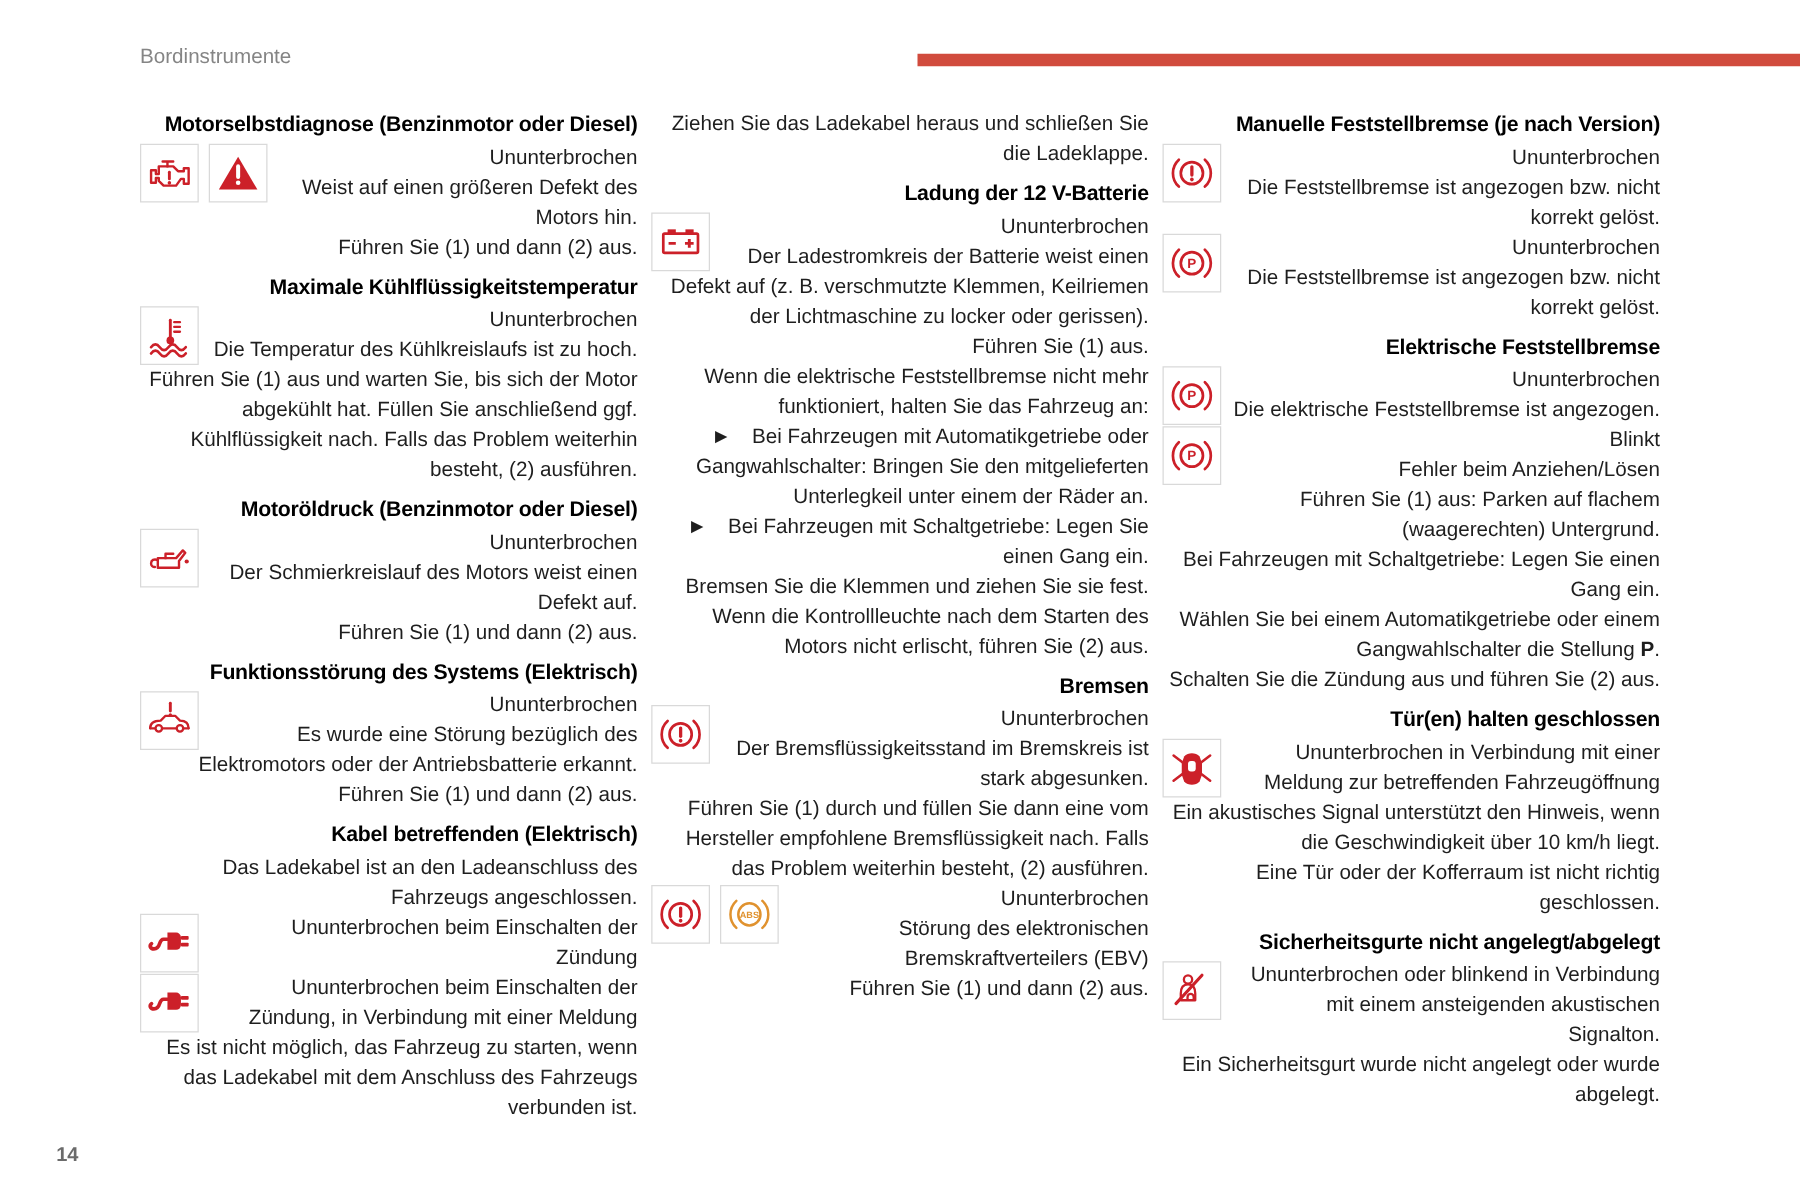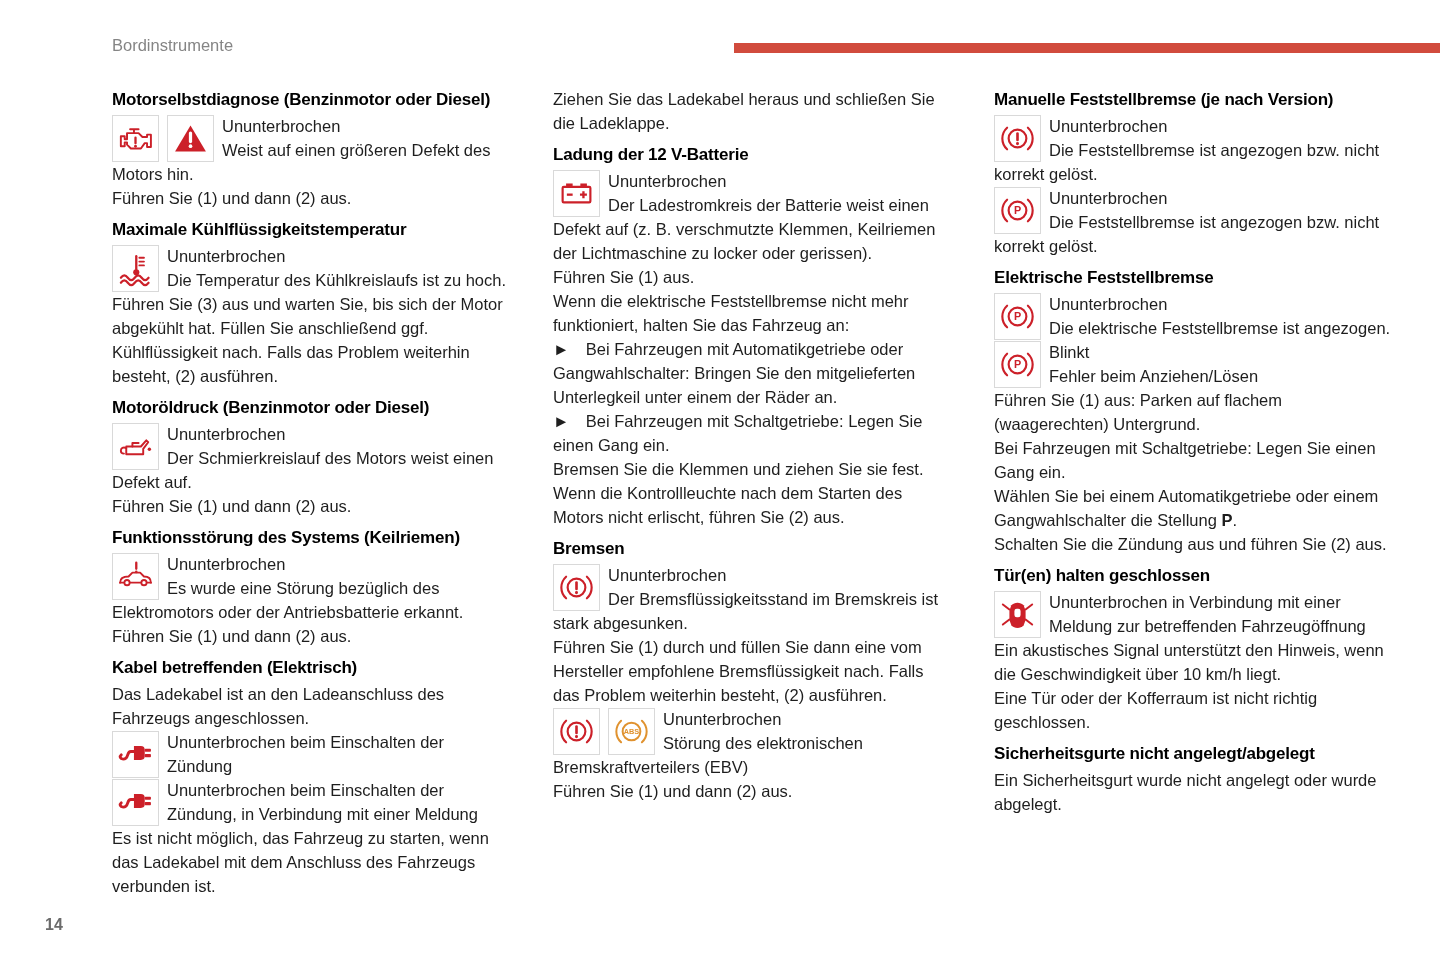--- a/index.html
+++ b/index.html
@@ -1,25 +1,25 @@
 <!DOCTYPE html>
 <html style="--bar: #d14b3d; --ired: #cc2029; --iorange: #e0922f; --gray: #858585; --pgray: #6b6b6b;"><head>
 <meta charset="utf-8">
 <style>
   * { box-sizing: border-box; }
   html,body { margin:0; padding:0; background:#ffffff; }
   body { width:1445px; height:963px; font-family:"Liberation Sans", sans-serif; }
-  #page { position:relative; width:1445px; height:963px; background:#fff; overflow:hidden; }
+  #page { position:relative; width:1445px; height:963px; background:#fff; overflow:hidden;text-align:right; }
 
   .runhead { position:absolute; left:112px; top:36px; font-size:16.5px; color:var(--gray,#858585); }
   .redbar  { position:absolute; left:734px; top:43px; width:706px; height:10px; background:var(--bar,#d14b3d); }
   .pagenum { position:absolute; left:45px; top:916px; font-size:16px; font-weight:bold; color:var(--pgray,#6b6b6b); }
 
   .cols { position:absolute; left:112px; top:87px; width:1248px;
-          display:grid; grid-template-columns:398px 398px 398px; column-gap:43px; align-items:start; }
+          display:grid; grid-template-columns:398px 398px 398px; column-gap:11px; align-items:start; }
   .col  { min-width:0; }
   .col > :first-child { margin-top:0; }
 
   h2.sec { font-size:17px; line-height:25px; font-weight:bold; color:#000;
            margin:7px 0 2px 0; clear:both; letter-spacing:-0.2px; }
   p.body { font-size:16.5px; line-height:24px; color:#1e1e1e; margin:0; }
   .cl, .entry { clear:left; }
 
   .iconbox { float:left; width:47px; height:47px; border:1px solid #d9d9d9; background:#fff;
              margin:1px 8px 0 0; display:flex; align-items:center; justify-content:center;
@@ -68,37 +68,37 @@
             <svg viewBox="0 0 48 48" width="37" height="37" fill="none" stroke="currentColor" stroke-width="2.4" stroke-linecap="round">
               <path d="M25 8v17" stroke-width="3"></path>
               <circle cx="25" cy="29" r="4" fill="currentColor" stroke="none"></circle>
               <path d="M29 10h6M29 15h6M29 20h6"></path>
               <path d="M5 36c3-4 6-4 9 0s6 4 9 0 6-4 9 0 6 4 9 0" stroke-width="2.8"></path>
               <path d="M5 42.5c3-4 6-4 9 0s6 4 9 0 6-4 9 0 6 4 9 0" stroke-width="2.8"></path>
             </svg>
           </span>
         <span class="mode">Ununterbrochen</span><span>Die Temperatur des Kühlkreislaufs ist zu hoch.</span>
       </p>
-      <p class="body cl">Führen Sie (3) aus und warten Sie, bis sich der Motor abgekühlt hat. Füllen Sie anschließend ggf. Kühlflüssigkeit nach. Falls das Problem weiterhin besteht, (2) ausführen.</p>
+      <p class="body cl">Führen Sie (1) aus und warten Sie, bis sich der Motor abgekühlt hat. Füllen Sie anschließend ggf. Kühlflüssigkeit nach. Falls das Problem weiterhin besteht, (2) ausführen.</p>
 
       <h2 class="sec">Motoröldruck (Benzinmotor oder Diesel)</h2>
       <p class="body entry">
         <span class="iconbox">
             <svg viewBox="0 0 48 48" width="37" height="37" fill="none" stroke="currentColor" stroke-width="2.5" stroke-linejoin="round" stroke-linecap="round">
               <path d="M12 24h19l7-8 2.5 2.5-6.5 8.5v7H12z"></path>
               <path d="M12 26c-4-1.5-7 0-7 3.5 0 2.2 1.8 3.7 4 3.7"></path>
               <path d="M20 24v-4.5h8"></path>
               <circle cx="42" cy="27.5" r="2.2" fill="currentColor" stroke="none"></circle>
             </svg>
           </span>
         <span class="mode">Ununterbrochen</span><span>Der Schmierkreislauf des Motors weist einen Defekt auf.</span>
       </p>
       <p class="body cl">Führen Sie (1) und dann (2) aus.</p>
 
-      <h2 class="sec">Funktionsstörung des Systems (Keilriemen)</h2>
+      <h2 class="sec">Funktionsstörung des Systems (Elektrisch)</h2>
       <p class="body entry">
         <span class="iconbox">
             <svg viewBox="0 0 48 48" width="37" height="37" fill="none" stroke="currentColor" stroke-width="2.4" stroke-linecap="round" stroke-linejoin="round">
               <path d="M25 6v8" stroke-width="3"></path>
               <path d="M25 18v.2" stroke-width="3.4"></path>
               <path d="M4 32c0-5 4-8 11-8l5-5h10l5 5c6 0 9 3 9 8"></path>
               <circle cx="13" cy="32" r="3.4"></circle>
               <circle cx="35" cy="32" r="3.4"></circle>
               <path d="M17 32h14M4 32h5M39 32h5"></path>
             </svg>
@@ -265,19 +265,30 @@
                 <path d="M34.5 30.5 43 37"></path>
               </g>
             </svg>
           </span>
         <span class="mode">Ununterbrochen in Verbindung mit einer Meldung zur betreffenden Fahrzeugöffnung</span>
       </p>
       <p class="body cl">Ein akustisches Signal unterstützt den Hinweis, wenn die Geschwindigkeit über 10 km/h liegt.</p>
       <p class="body cl">Eine Tür oder der Kofferraum ist nicht richtig geschlossen.</p>
 
       <h2 class="sec">Sicherheitsgurte nicht angelegt/abgelegt</h2>
+      <p class="body entry">
+        <span class="iconbox">
+            <svg viewBox="0 0 48 48" width="37" height="37" fill="none" stroke="currentColor" stroke-width="2.4" stroke-linejoin="round">
+              <circle cx="20" cy="12.5" r="4.3"></circle>
+              <path d="M12.5 34v-7c0-7 3.5-9.5 7.5-9.5s7.5 2.5 7.5 9.5v7z"></path>
+              <path d="M19.5 34v-3.5a3.2 3.2 0 0 1 6.4 0V34"></path>
+              <path d="M34.5 8 7.5 37.5" stroke-width="3.2" stroke-linecap="round"></path>
+            </svg>
+          </span>
+        <span class="mode">Ununterbrochen oder blinkend in Verbindung mit einem ansteigenden akustischen Signalton.</span>
+      </p>
       <p class="body cl">Ein Sicherheitsgurt wurde nicht angelegt oder wurde abgelegt.</p>
 
     </div>
   </div>
 
   <span class="pagenum">14</span>
 </div>
 
 </body></html>

